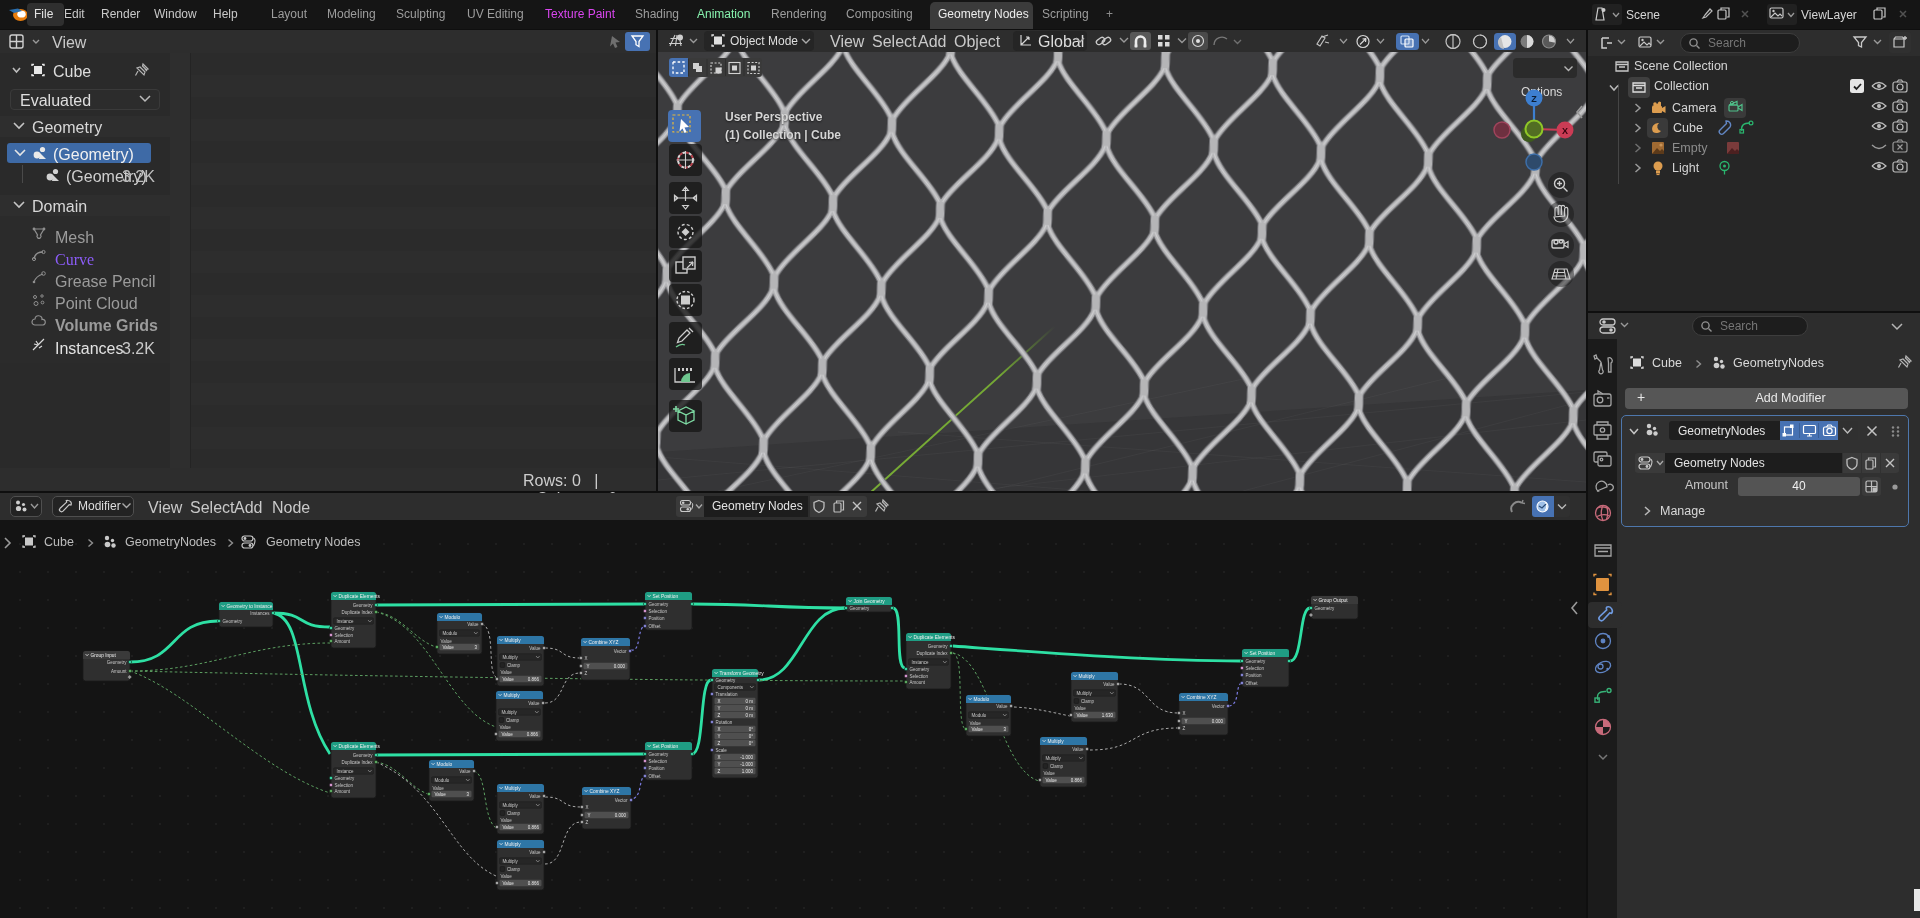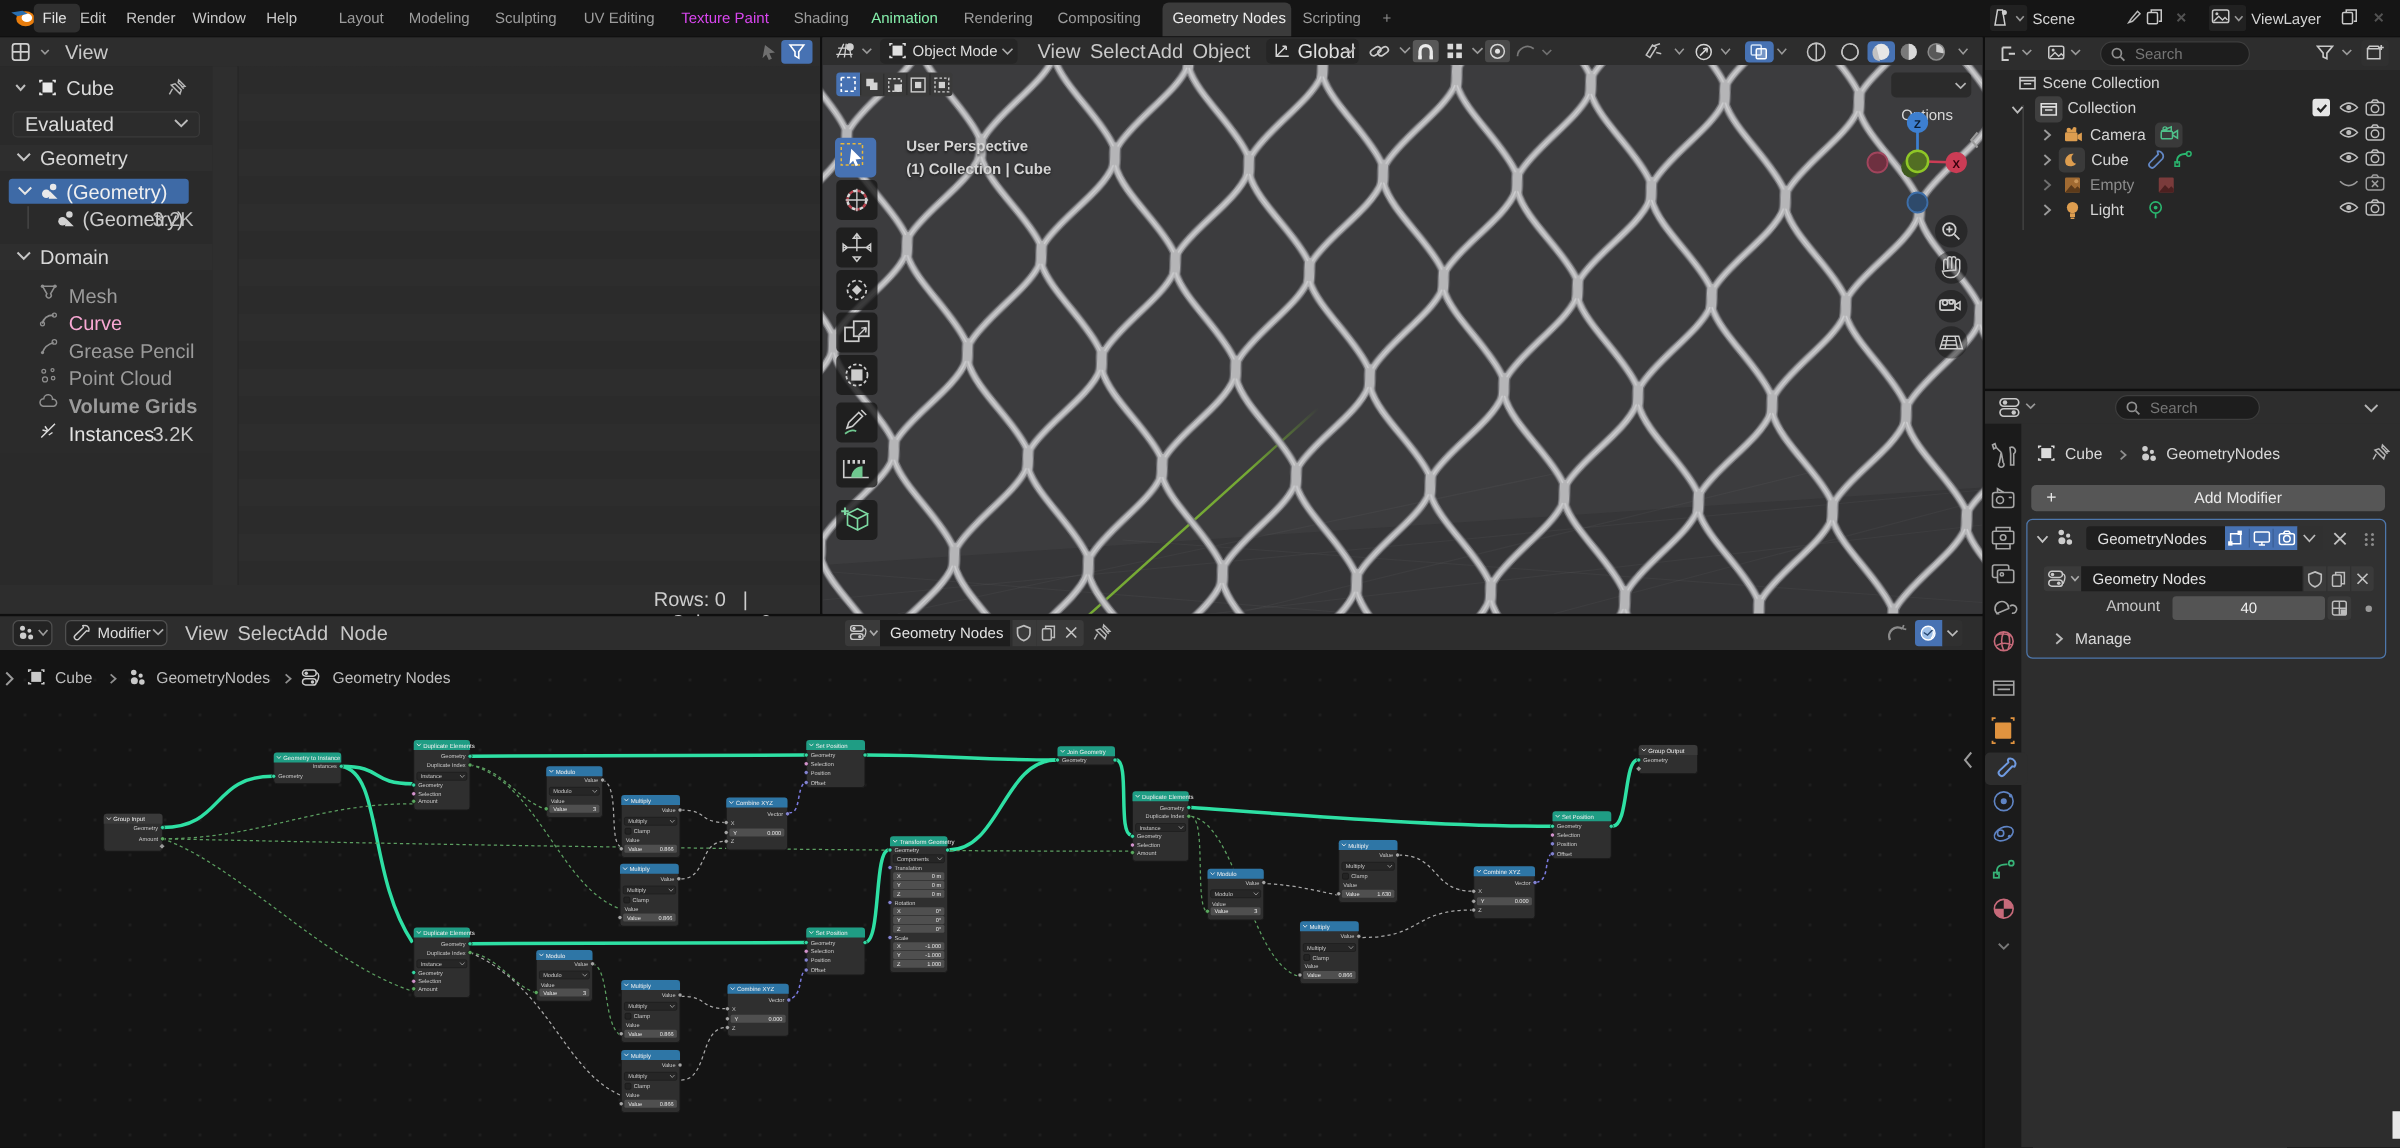--- a/index.html
+++ b/index.html
@@ -144,21 +144,21 @@
           <path d="M3,3 h10 l-3.5,6 a2,2 0 1 1 -3,0 z" fill="none" stroke="#8f8f8f" stroke-width="1.2"></path>
           <circle cx="3" cy="3" r="1.4" fill="#8f8f8f"></circle>
           <circle cx="13" cy="3" r="1.4" fill="#8f8f8f"></circle>
         </svg>
     <span style="position:absolute;left:55px;top:199px;color:#9b9b9b;">Mesh</span>
     <svg class="abs" style="left:31px;top:218px;" width="16" height="16" viewBox="0 0 16 16">
           <path d="M3,11 q1,-7 9,-7" fill="none" stroke="#8f8f8f" stroke-width="1.4"></path>
           <circle cx="3" cy="11" r="1.6" fill="none" stroke="#8f8f8f"></circle>
           <circle cx="12.5" cy="4" r="1.6" fill="none" stroke="#8f8f8f"></circle>
         </svg>
-    <span style="position:absolute;left:55px;top:221px;color:#f9a8d4;">Curve</span>
+    <span style="position:absolute;left:55px;top:221px;color:#8b5cf6;font-family:Liberation Serif, serif;">Curve</span>
     <svg class="abs" style="left:31px;top:240px;" width="16" height="16" viewBox="0 0 16 16">
           <path d="M3,12 q2,-6 9,-8" fill="none" stroke="#8f8f8f" stroke-width="1.2"></path>
           <circle cx="12.5" cy="3.5" r="1.8" fill="none" stroke="#8f8f8f"></circle>
           <circle cx="3" cy="12" r="1.3" fill="#8f8f8f"></circle>
         </svg>
     <span style="position:absolute;left:55px;top:243px;color:#9b9b9b;">Grease&nbsp;Pencil</span>
     <svg class="abs" style="left:31px;top:262px;" width="16" height="16" viewBox="0 0 16 16">
           <circle cx="4" cy="5" r="1.5" fill="none" stroke="#8f8f8f"></circle>
           <circle cx="11" cy="4" r="1.2" fill="none" stroke="#8f8f8f"></circle>
           <circle cx="5" cy="11.5" r="2" fill="none" stroke="#8f8f8f"></circle>

